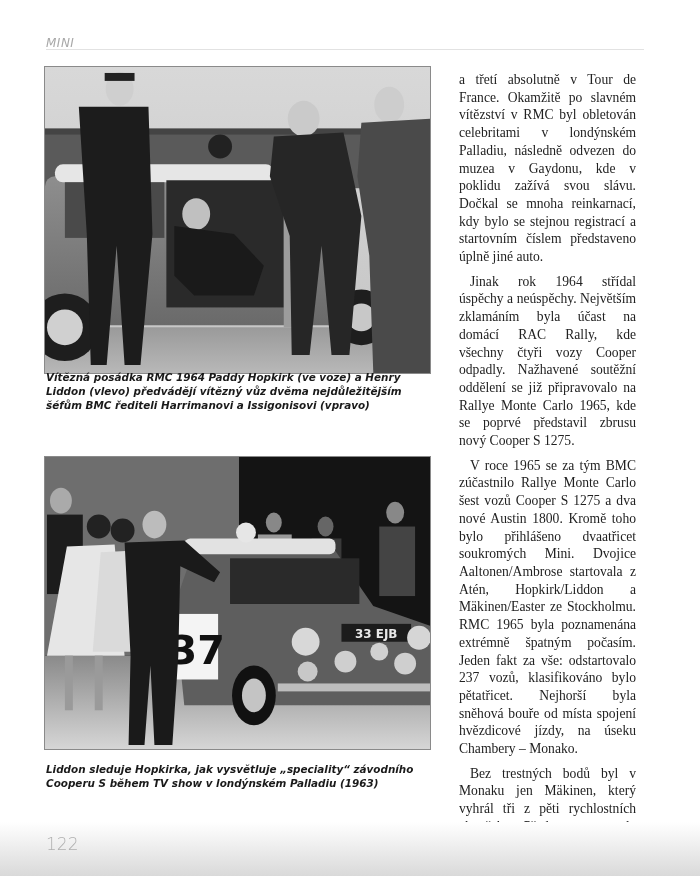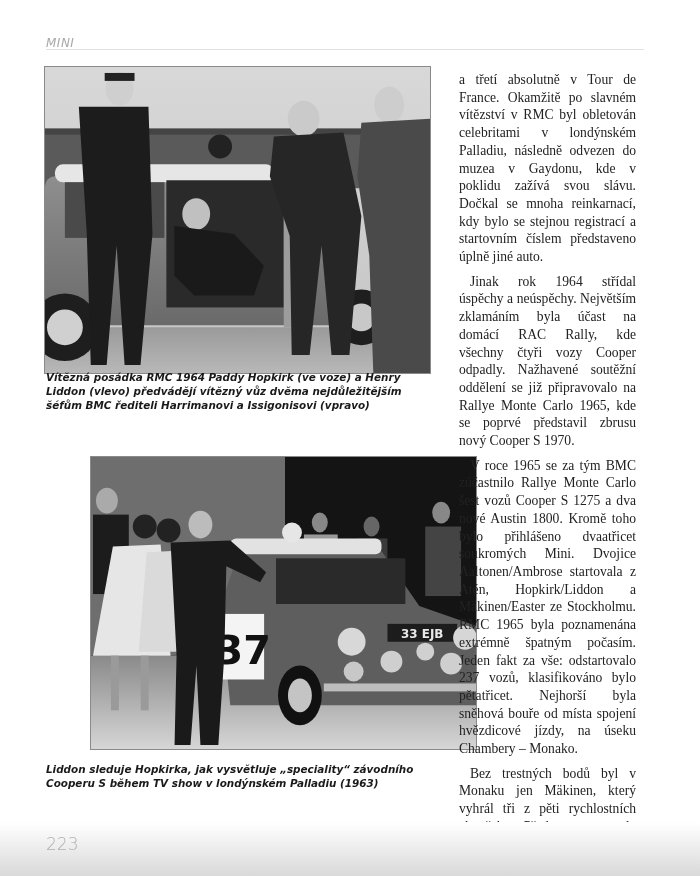--- a/index.html
+++ b/index.html
@@ -16,21 +16,21 @@
   .head-rule {
     position: absolute; left: 46px; top: 49px; width: 598px; height: 1px;
     background: #e2e2e2;
   }
   .photo {
     position: absolute; left: 44px; width: 387px;
     border: 1px solid #8a8a8a; box-sizing: border-box; overflow: hidden;
   }
   .photo svg { display: block; width: 100%; height: 100%; }
   #photo1 { top: 66px; height: 308px; }
-  #photo2 { top: 456px; height: 294px; margin-left: 46px; }
+  #photo2 { top: 456px; height: 294px; }
   .caption {
     position: absolute; left: 46px; width: 380px;
     font-family: "DejaVu Sans", sans-serif; font-style: italic; font-weight: bold;
     font-size: 10.4px; line-height: 14px; color: #1a1a1a;
   }
   #caption1 { top: 370px; }
   #caption2 { top: 762px; }
   .column {
     position: absolute; left: 452px; top: 64px; width: 191px;
     font-family: "Liberation Serif", serif;
@@ -165,20 +165,20 @@
 
     <ellipse cx="110" cy="68" rx="12" ry="14" fill="#bcbcbc"></ellipse>
     <path d="M80 86 L140 84 L176 116 L170 126 L136 110 L134 200 L128 290 L110 290 L106 210 L100 290 L84 290 L86 200 Z" fill="#1a1a1a"></path>
   </svg>
 </div>
 
 <div class="caption" id="caption2">Liddon sleduje Hopkirka, jak vysvětluje „speciality“ závodního Cooperu S během TV show v londýnském Palladiu (1963)</div>
 
 <div class="column">
   <p>a třetí absolutně v Tour de France. Okamžitě po slavném vítězství v RMC byl obletován celebritami v londýnském Palladiu, následně odvezen do muzea v Gaydonu, kde v poklidu zažívá svou slávu. Dočkal se mnoha reinkarnací, kdy bylo se stejnou registrací a startovním číslem představeno úplně jiné auto.</p>
-  <p>Jinak rok 1964 střídal úspěchy a neúspěchy. Největším zklamáním byla účast na domácí RAC Rally, kde všechny čtyři vozy Cooper odpadly. Nažhavené soutěžní oddělení se již připravovalo na Rallye Monte Carlo 1965, kde se poprvé představil zbrusu nový Cooper S 1970.</p>
+  <p>Jinak rok 1964 střídal úspěchy a neúspěchy. Největším zklamáním byla účast na domácí RAC Rally, kde všechny čtyři vozy Cooper odpadly. Nažhavené soutěžní oddělení se již připravovalo na Rallye Monte Carlo 1965, kde se poprvé představil zbrusu nový Cooper S 1275.</p>
   <p>V roce 1965 se za tým BMC zúčastnilo Rallye Monte Carlo šest vozů Cooper S 1275 a dva nové Austin 1800. Kromě toho bylo při­hlášeno dvaatřicet soukromých Mini. Dvojice Aaltonen/Ambrose startovala z Atén, Hopkirk/Liddon a Mäkinen/Easter ze Stockholmu. RMC 1965 byla poznamenána ex­trémně špatným počasím. Jeden fakt za vše: odstartovalo 237 vozů, klasifikováno bylo pětatřicet. Nej­horší byla sněhová bouře od místa spojení hvězdicové jízdy, na úseku Chambery – Monako.</p>
   <p>Bez trestných bodů byl v Monaku jen Mäkinen, který vyhrál tři z pěti rychlostních zkoušek. Před startem do poslední etapy (horský okruh 400 mil se startem a cílem v Monaku) měl náskok osm minut. Na okruhu opět vyhrál pět ze šesti rychlostních zkoušek a zvítězil. Šestadvacátý skončil Hopkirk, bratři Morleyové sedmadvacátí, Aaltonen pro poruchu na elektroinstalaci vzdal. Cooper S potvrdil pro BMC vítězství z roku 1964 a z Mini se rázem stal symbol britské národní hrdosti. Prezentace následujícího ročníku v Paříži se účastnili Beatles!</p>
 </div>
 
 <div class="footer">
-  <div class="page-number">223</div>
+  <div class="page-number">122</div>
 </div>
 
 </body></html>

